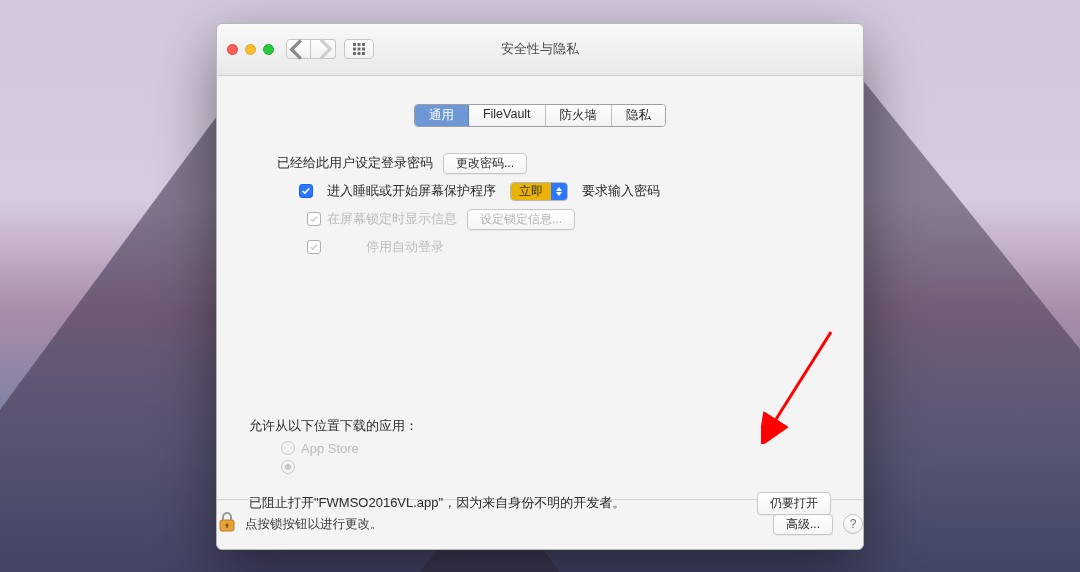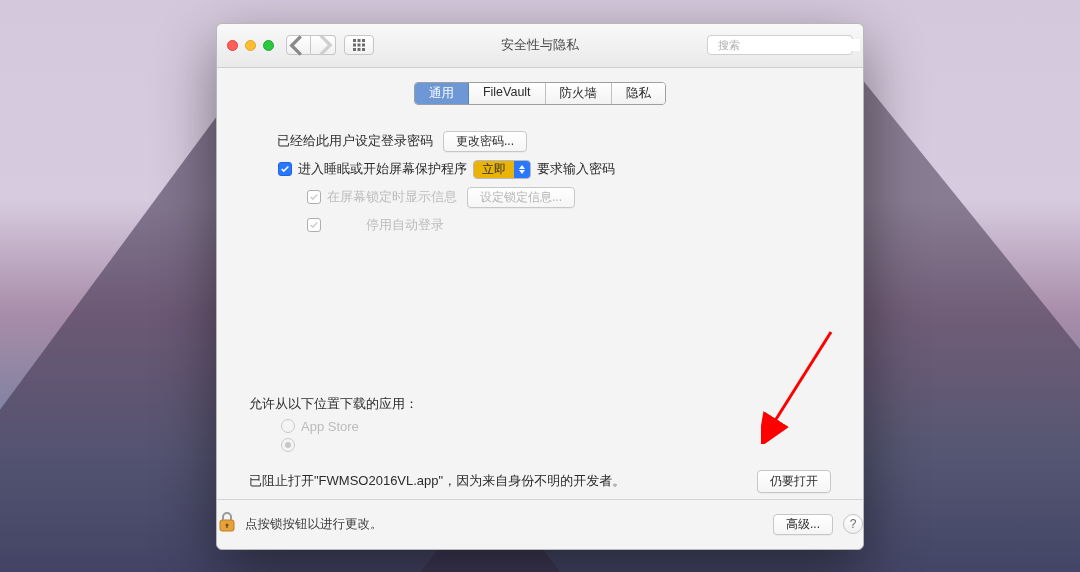--- a/index.html
+++ b/index.html
@@ -15,21 +15,21 @@
     .mtn.l { left: -120px; border-width: 0 340px 460px 340px; border-color: transparent transparent #3d2f4a transparent; opacity:.55; }
     .mtn.r { right: -180px; border-width: 0 420px 520px 420px; border-color: transparent transparent #3a2e46 transparent; opacity:.5; }
 
     .win {
       position: relative; width: 648px; height: 527px;
       background: #f4f4f4; border: 1px solid #b8b8b8; border-radius: 6px;
       box-shadow: 0 22px 60px rgba(0,0,0,.45);
       display: flex; flex-direction: column;
     }
     .titlebar {
-      height: 44px; border-bottom: 1px solid #cfcfcf;
+      height: 52px; border-bottom: 1px solid #cfcfcf;
       background: linear-gradient(to bottom,#f9f9f9,#e9e9e9);
       border-radius: 6px 6px 0 0;
       display: flex; align-items: center; padding: 0 10px;
       position: relative;
     }
     .traffic { display: flex; gap: 7px; }
     .dot { width: 11px; height: 11px; border-radius: 50%; }
     .dot.r{background:#ff5f57;border:1px solid #e24238;}
     .dot.y{background:#ffbe2f;border:1px solid #e1a128;}
     .dot.g{background:#29c940;border:1px solid #20a932;}
@@ -41,21 +41,21 @@
     .gridbtn{ width:30px; height:20px; margin-left:8px; border:1px solid #c6c6c6; border-radius:4px;
       background:linear-gradient(#fff,#f1f1f1); display:flex;align-items:center;justify-content:center;}
     .gridbtn svg{width:12px;height:12px;fill:#6d6d6d;}
     .wintitle { position:absolute; left:0; right:0; text-align:center; font-size:13px; color:#4b4b4b; pointer-events:none;}
     .search { margin-left:auto; width:146px; height:20px; border:1px solid #cfcfcf; border-radius:4px;
       background:#fff; display:flex; align-items:center; padding:0 6px; gap:4px; z-index:2;}
     .search svg{width:10px;height:10px;fill:#9e9e9e;}
     .search input{border:none; outline:none; font-size:11px; flex:1; color:#444;}
     .search input::placeholder{color:#aeaeae;}
 
-    .segbox{margin-top:14px; display:flex; justify-content:center;}
+    .segbox{margin-top:28px; display:flex; justify-content:center;}
     .seg{display:flex; border:1px solid #9f9f9f; border-radius:4px; overflow:hidden; background:#fff;}
     .seg .tab{padding:2px 14px; font-size:12.5px; color:#2b2b2b; border-right:1px solid #c0c0c0; background:linear-gradient(#fff,#f2f2f2);}
     .seg .tab:last-child{border-right:none;}
     .seg .tab.active{background:#6e97d6;color:#fff;border-right-color:#5a82bf;}
 
     .content{padding:26px 32px 0 32px; flex:1; position:relative;}
     .row{display:flex; align-items:center; font-size:13px; color:#2c2c2c; margin-bottom:8px;}
     .macbtn{
       font-size:12px; padding:1px 12px; border:1px solid #c7c7c7; border-radius:4px;
       background:linear-gradient(#fff,#f5f5f5); box-shadow:0 1px 0 rgba(0,0,0,.04);
@@ -118,45 +118,38 @@
           <rect x="9" y="0" width="3" height="3"></rect>
           <rect x="0" y="4.5" width="3" height="3"></rect>
           <rect x="4.5" y="4.5" width="3" height="3"></rect>
           <rect x="9" y="4.5" width="3" height="3"></rect>
           <rect x="0" y="9" width="3" height="3"></rect>
           <rect x="4.5" y="9" width="3" height="3"></rect>
           <rect x="9" y="9" width="3" height="3"></rect>
         </svg>
     </div>
     <div class="wintitle">安全性与隐私</div>
-    <div class="search">
-      <svg viewBox="0 0 12 12">
-          <circle cx="5" cy="5" r="3.5" fill="none" stroke="#9e9e9e" stroke-width="1.2"></circle>
-          <line x1="8" y1="8" x2="11" y2="11" stroke="#9e9e9e" stroke-width="1.2"></line>
-        </svg>
-      <input placeholder="搜索" style="">
-    </div>
   </div>
 
   <div class="segbox">
     <div class="seg">
       <div class="tab active">通用</div>
       <div class="tab">FileVault</div>
       <div class="tab">防火墙</div>
       <div class="tab">隐私</div>
     </div>
   </div>
 
   <div class="content">
     <div class="row" style="margin-left:28px;">
       <span>已经给此用户设定登录密码</span>
       <button class="macbtn" style="margin-left:10px;">更改密码...</button>
     </div>
 
-    <div class="row indent" style="margin-left:29px;">
+    <div class="row indent" style="margin-left:50px;gap:8px;">
       <span class="cbx blue">
         <svg viewBox="0 0 12 12">
             <path d="M2 6l2.5 2.5L10 3" fill="none" stroke="#fff" stroke-width="2"></path>
           </svg>
       </span>
       <span style="margin-left:6px;">进入睡眠或开始屏幕保护程序</span>
       <span class="select" style="margin:0 6px;">
         <span class="val">立即</span>
         <span class="arr">
             <span class="u"></span>

